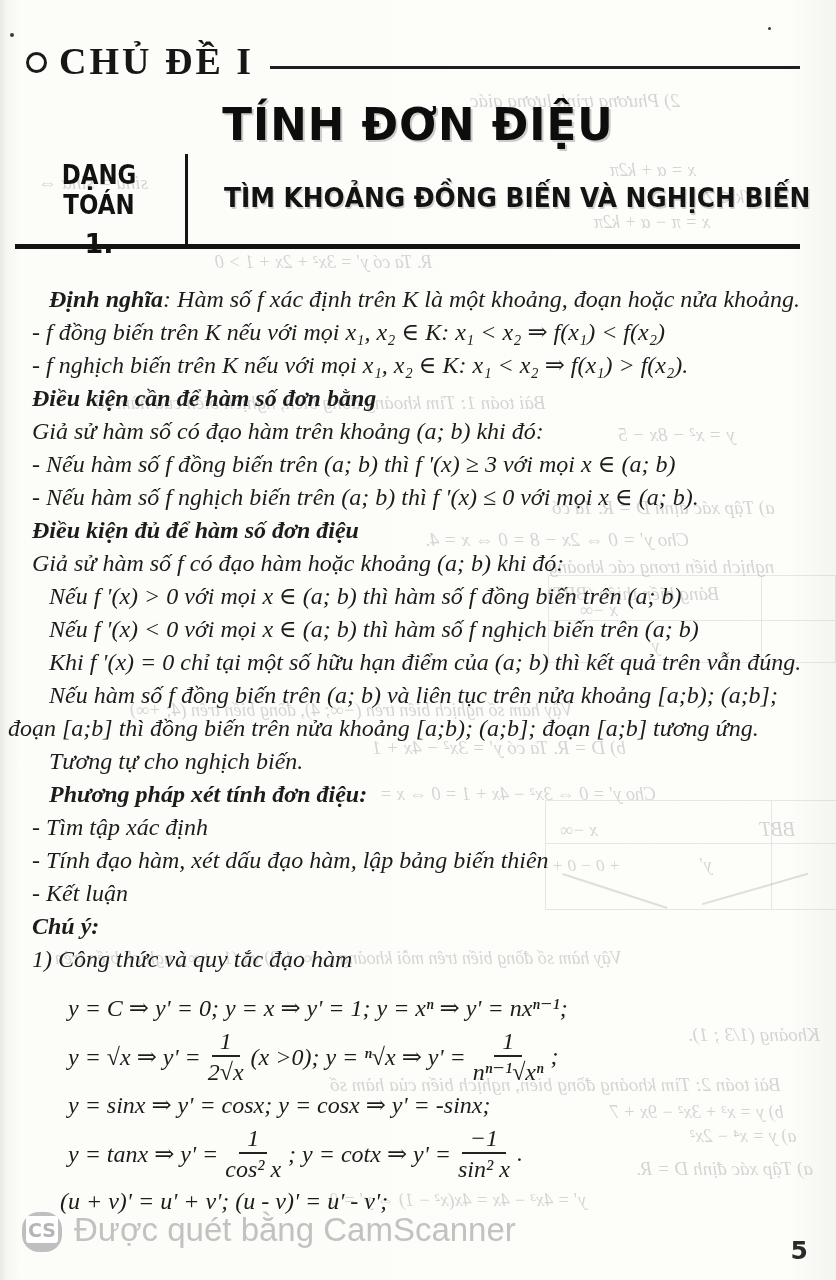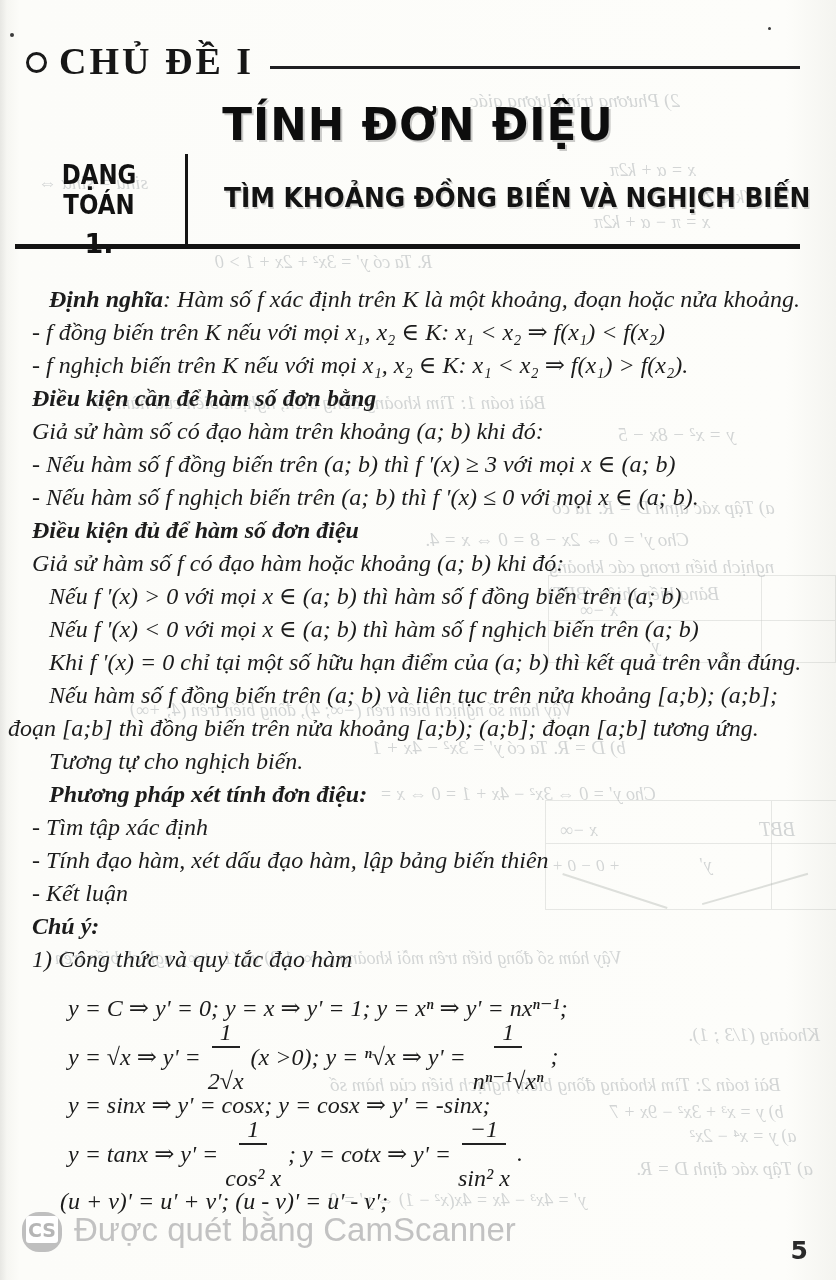--- a/index.html
+++ b/index.html
@@ -34,21 +34,21 @@
   .para.heading{font-weight:bold;}
   .para.ind{padding-left:17px;}
   .para.hang{margin-left:-24px;}
   .fblock{margin-top:12px;}
   .fline{font-size:24px;display:flex;align-items:center;padding-left:36px;white-space:nowrap;}
   .fline.plain{height:40px;}
   .fline.fr{height:57px;}
   .fline.last{height:38px;padding-left:28px;}
   .frac{display:inline-flex;flex-direction:column;align-items:center;vertical-align:middle;margin:0 7px;line-height:1.1;}
   .frac .num{padding:0 8px 1px 8px;border-bottom:2px solid #222;}
-  .frac .den{padding-top:20px;}
+  .frac .den{padding-top:2px;}
   
   .bleed{position:absolute;z-index:1;color:#9aa0a4;opacity:0.42;transform:scaleX(-1);
     filter:blur(0.6px);font-style:italic;white-space:nowrap;font-family:"Liberation Serif","DejaVu Serif",serif;}
   .bleed-box{position:absolute;z-index:1;border:1px solid rgba(160,163,160,0.45);opacity:0.55;}
   .bleed-box .v{position:absolute;top:0;bottom:0;width:1px;background:rgba(160,163,160,0.45);}
   .bleed-box .h{position:absolute;left:0;right:0;height:1px;background:rgba(160,163,160,0.45);}
   .bleed-arrow{position:absolute;z-index:1;height:1.5px;background:rgba(150,154,150,0.5);opacity:0.6;}
   .speck{position:absolute;border-radius:50%;background:#3a3a3a;z-index:3;}
   
   .cs-badge{position:absolute;left:22px;top:1212px;width:40px;height:40px;background:#bfbfbf;border-radius:17px;z-index:4;}

